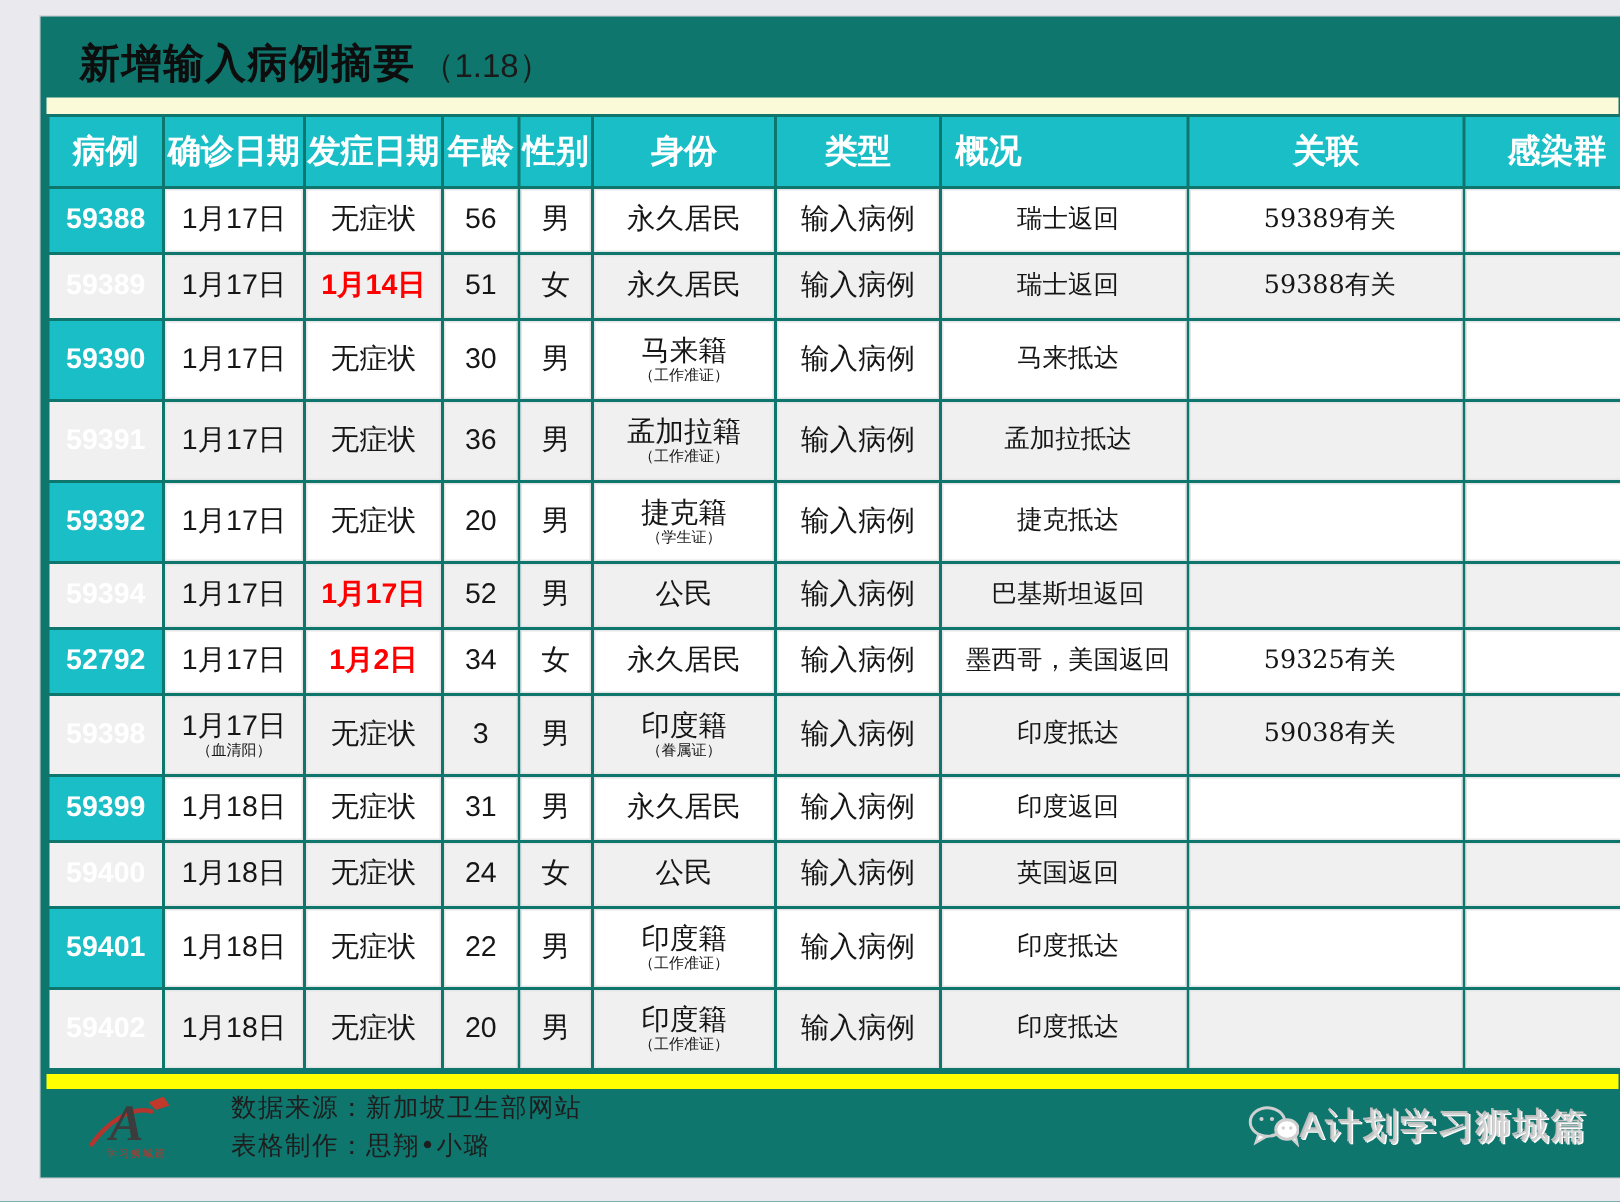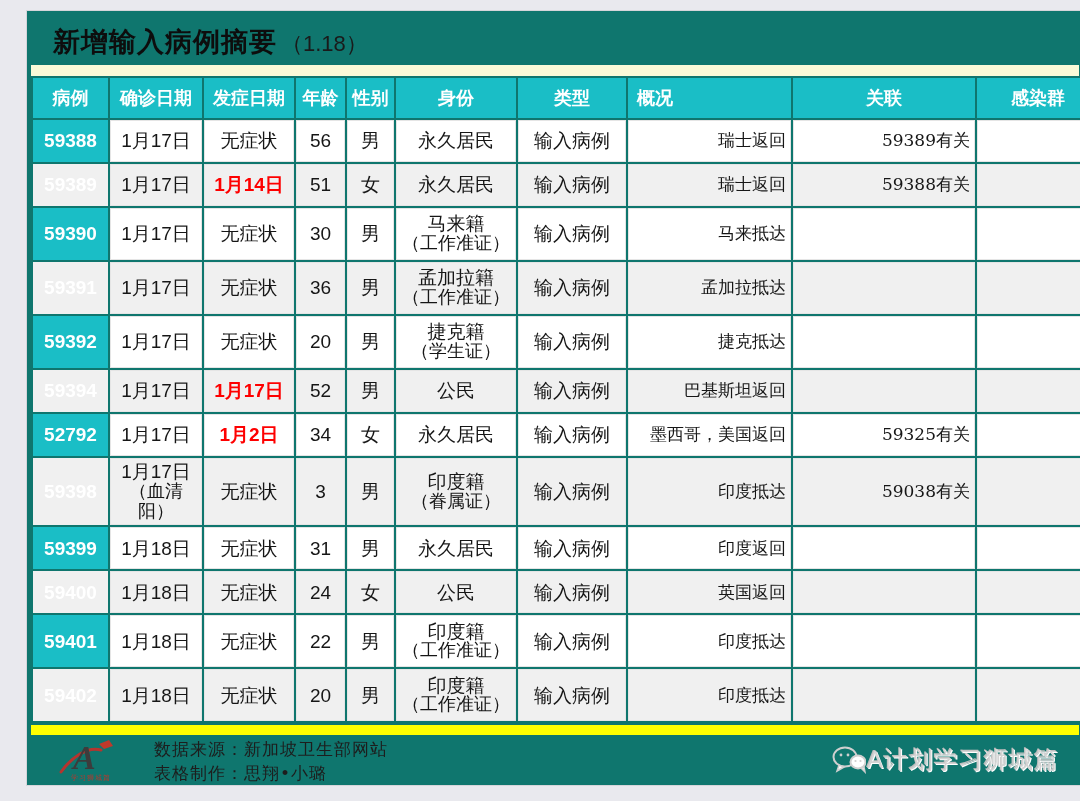--- a/index.html
+++ b/index.html
@@ -16,36 +16,36 @@
   .title-bar { padding:13px 0 5px 26px; white-space:nowrap; }
   .title { font-size:27px; font-weight:bold; color:#0d0d0d; letter-spacing:1px; }
   .title-suffix { font-size:22px; font-weight:400; color:#1a1a1a; margin-left:4px; }
   .pale-strip { margin-left:4px; width:1048px; height:11px; background:#fafad8; }
 
   table.cases {
     margin-left:4px; width:1048px; table-layout:fixed;
     border-collapse:separate; border-spacing:2px;
   }
   th {
-    background:#1abec6; color:#ffffff; font-size:18px; font-weight:bold;
-    height:40px; text-align:center; overflow:hidden;
+    background:#1abec6; color:#ffffff; font-size:22px; font-weight:bold;
+    height:46px; text-align:center; overflow:hidden;
   }
   th.left { text-align:left; padding-left:9px; }
   td {
     text-align:center; font-size:19px; color:#161616; background:#ffffff;
     border:1px solid #e5e5e5; padding:2px 4px; line-height:1.15; overflow:hidden;
   }
   tr.alt td { background:#f0f0f0; }
   td.case {
     background:#1abec6; color:#ffffff; font-weight:bold; border:none; font-size:19px;
   }
-  td.left { text-align:right; padding-left:9px; }
+  td.left { text-align:center; padding-left:9px; }
   .kaiti { font-family:"DejaVu Serif","Liberation Serif",serif; font-size:17px; }
   .red { color:#fe0000;font-weight:bold; }
-  .note { display:block; font-size:18px; font-family:Liberation Mono, monospace; line-height:1.1; }
+  .note { display:block; font-size:10px; font-family:Liberation Serif, serif; line-height:1.1; }
   tr.short { height:42px; }
   tr.tall  { height:52px; }
 
   .yellow-bar { margin:2px 0 0 4px; width:1048px; height:10px; background:#ffff00; }
   .footer { position:relative; height:50px; margin-top:1px; display:flex; align-items:center; }
   .logo-box { margin-left:30px; flex:0 0 auto; }
   .src-lines { margin-left:25px; }
   .src-line {
     font-family:"DejaVu Serif","Liberation Serif",serif;
     font-size:17px; color:#1d1d1d; letter-spacing:1px; line-height:1.45;

